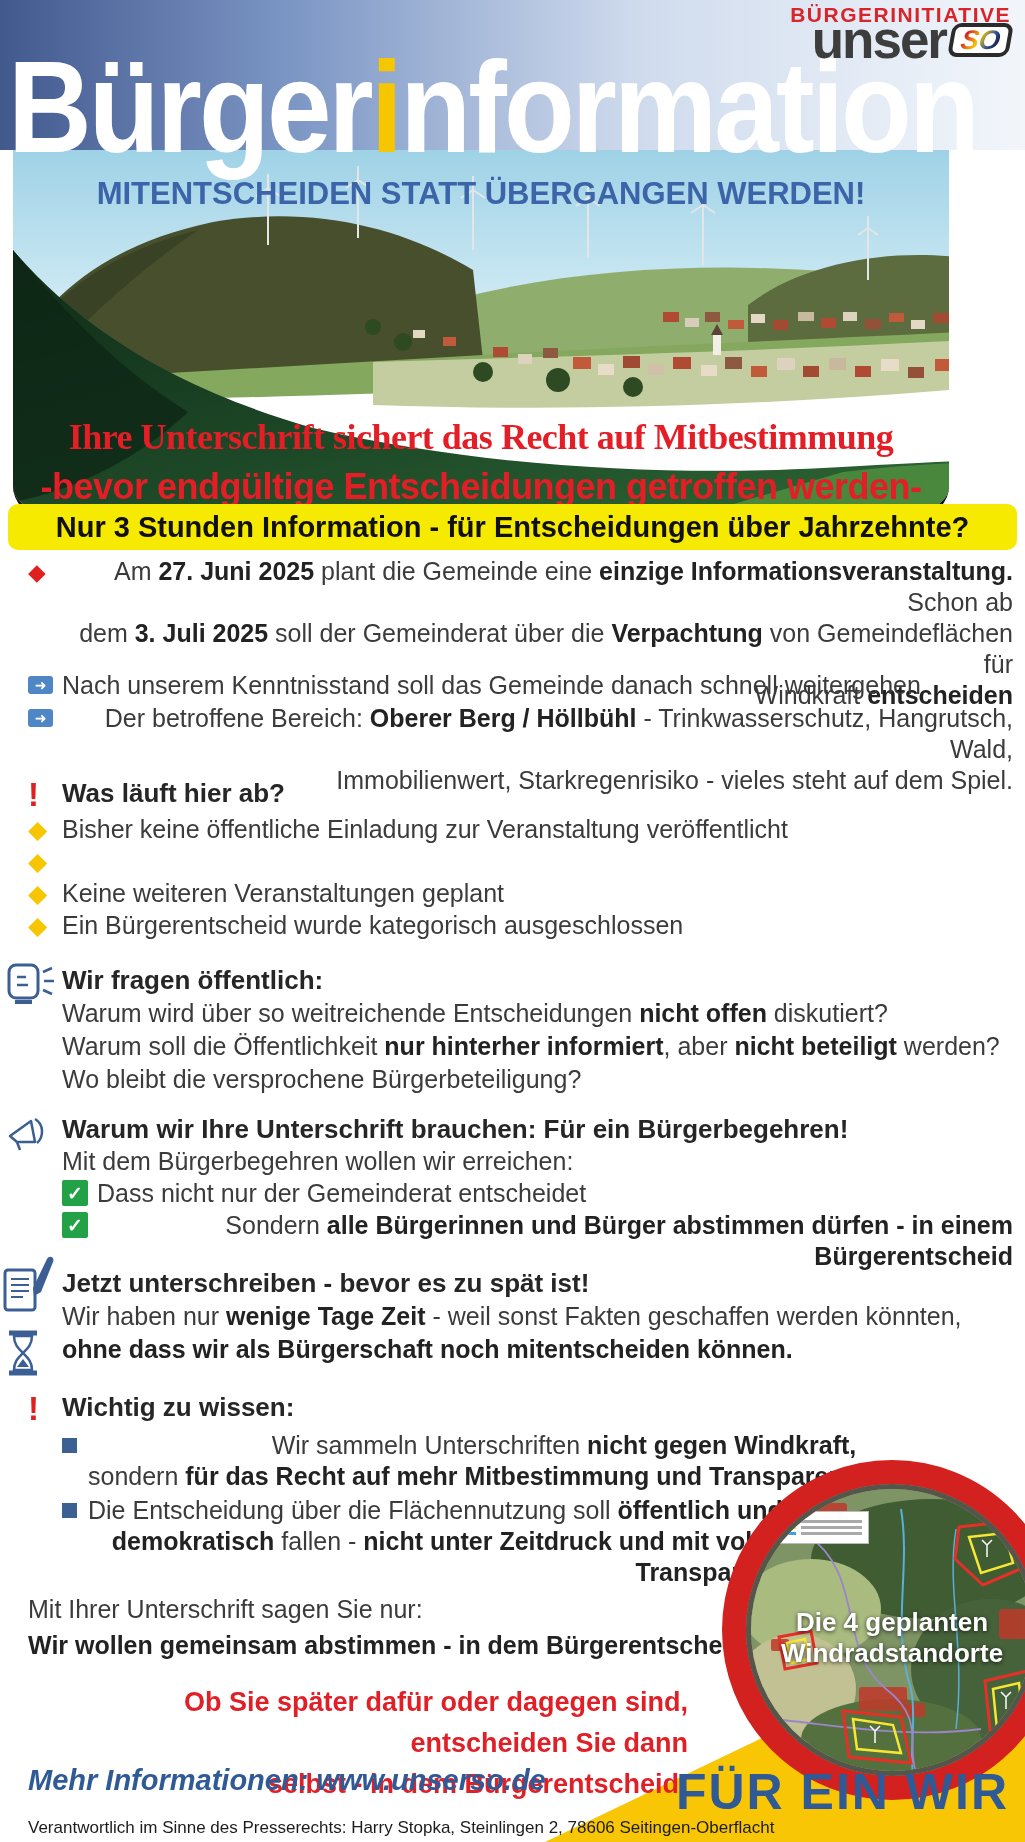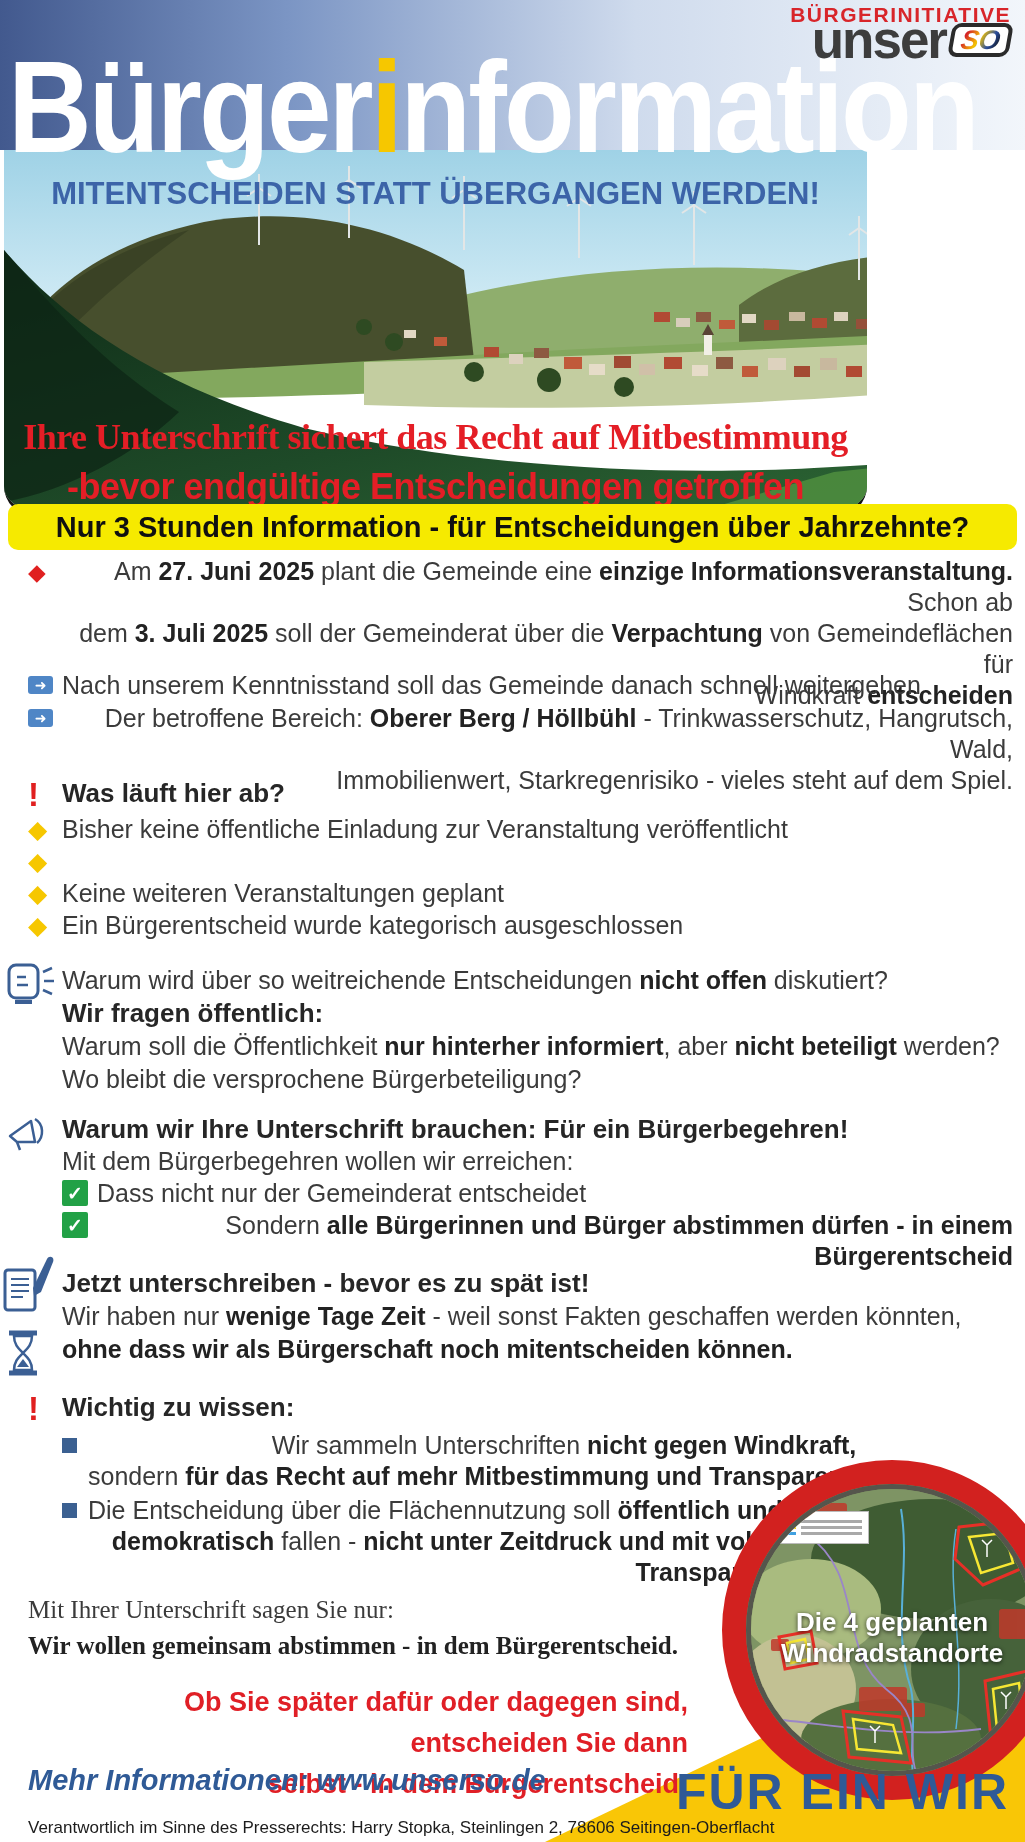--- a/index.html
+++ b/index.html
@@ -18,21 +18,21 @@
   .logo-badge span{display:inline-block;font-size:27px;font-weight:bold;font-style:italic;line-height:26px;
     background:linear-gradient(115deg,#d42027 15%,#f5c400 45%,#2a4fa0 72%,#111 95%);
     -webkit-background-clip:text;background-clip:text;color:transparent;}
 
   .title{position:absolute;top:44px;left:8px;margin:0;z-index:5;color:#ffffff;
     font-size:122px;font-weight:bold;letter-spacing:-3px;line-height:120px;white-space:nowrap;
     transform:scaleX(0.95) scaleY(1.06);transform-origin:left top;}
   .title .ti{color:#f6c700;}
 
   
-  .photo{position:absolute;top:150px;left:4px;width:863px;height:360px;overflow:hidden;
+  .photo{position:absolute;top:150px;left:13px;width:936px;height:360px;overflow:hidden;
     border-radius:0 0 30px 30px;border-bottom:6px solid #141414;z-index:1;}
   .subtitle{position:absolute;top:26px;left:0;width:100%;text-align:center;z-index:4;
     color:#3c64a8;font-weight:bold;font-size:31px;letter-spacing:0px;}
   .photo-red{position:absolute;left:0;width:100%;text-align:center;z-index:4;
     color:#e41e26;font-weight:bold;font-size:36px;letter-spacing:-0.5px;}
   .photo-red.l1{top:266px;font-family:Liberation Serif, serif;}
   .photo-red.l2{top:316px;}
 
   
   .banner{position:absolute;top:504px;left:8px;right:8px;height:46px;background:#f6ea00;
@@ -67,21 +67,21 @@
   #sec-fragen .row{margin-bottom:2px;}
   #sec-unterschrift{top:1114px;}
   #sec-unterschrift .hd-row{margin-bottom:5px;}
   #sec-unterschrift .row{margin-bottom:1px;}
   #sec-jetzt{top:1268px;}
   #sec-jetzt .hd-row{margin-bottom:6px;}
   #sec-jetzt .row{margin-bottom:2px;}
   #sec-wichtig{top:1392px;}
   #sec-wichtig .hd-row{margin-bottom:13px;}
   #sec-wichtig .row{margin-bottom:3px;}
-  #sec-appell{top:1594px;font-family:Liberation Serif, serif;}
+  #sec-appell{top:1594px;}
   #sec-appell .row{margin-bottom:5px;}
   .bold-line{font-weight:bold;color:#222;}
 
   .red-note{position:absolute;top:1682px;left:28px;width:660px;color:#e01f26;
     font-weight:bold;font-size:27px;line-height:41px;z-index:4;}
   .more-info{position:absolute;top:1764px;left:28px;color:#2f5a96;font-weight:bold;font-size:29px;z-index:4;font-style:italic;}
   .impressum{position:absolute;top:1818px;left:28px;color:#1c1c1c;font-size:17px;z-index:9;}
 
   
   .triangle{position:absolute;left:545px;top:1612px;width:480px;height:230px;background:#f9c606;
@@ -278,28 +278,28 @@
 
   <section class="sec" id="sec-fragen">
     <svg class="big-ic" style="left:-22px;top:-4px;" width="50" height="46" viewBox="0 0 50 46">
       <rect x="3" y="4" width="29" height="33" rx="7" fill="none" stroke="#3b5f94" stroke-width="3"></rect>
       <path d="M11 16 h9 M11 24 h11" stroke="#3b5f94" stroke-width="2.5" fill="none"></path>
       <rect x="9" y="39" width="17" height="4" fill="#3b5f94"></rect>
       <line x1="37" y1="11" x2="46" y2="7" stroke="#3b5f94" stroke-width="2.5"></line>
       <line x1="38" y1="20" x2="48" y2="20" stroke="#3b5f94" stroke-width="2.5"></line>
       <line x1="37" y1="29" x2="46" y2="33" stroke="#3b5f94" stroke-width="2.5"></line>
     </svg>
-    <div class="row">
-        <span class="ic"></span>
-      <p class="rich"><span>Warum wird über so weitreichende Entscheidungen </span><span class="b">nicht offen</span><span> diskutiert?</span></p>
-      </div>
     <div class="row hd-row">
       <span class="ic"></span>
       <p class="hd">Wir fragen öffentlich:</p>
     </div>
+    <div class="row">
+        <span class="ic"></span>
+      <p class="rich"><span>Warum wird über so weitreichende Entscheidungen </span><span class="b">nicht offen</span><span> diskutiert?</span></p>
+      </div>
     <div class="row">
         <span class="ic"></span>
       <p class="rich"><span>Warum soll die Öffentlichkeit </span><span class="b">nur hinterher informiert</span><span>, aber </span><span class="b">nicht beteiligt</span><span> werden?</span></p>
       </div>
     <div class="row">
         <span class="ic"></span>
       <p class="rich"><span>Wo bleibt die versprochene Bürgerbeteiligung?</span></p>
       </div>
   </section>
 

